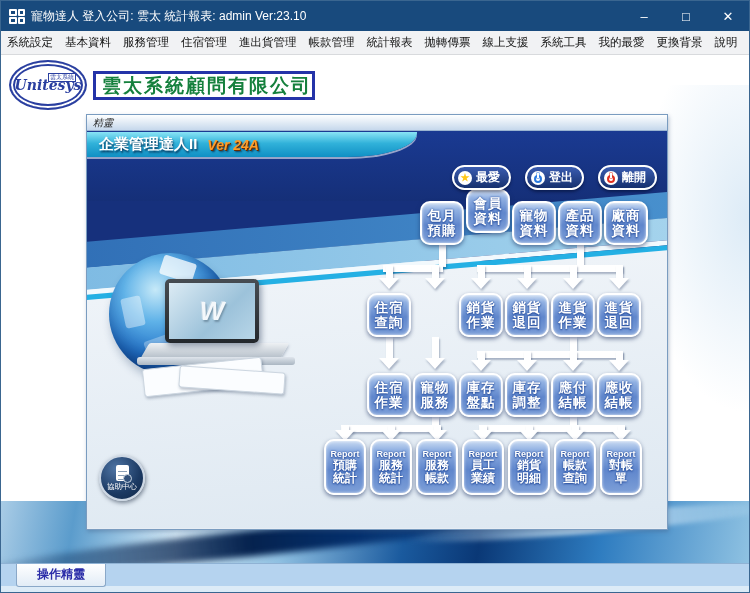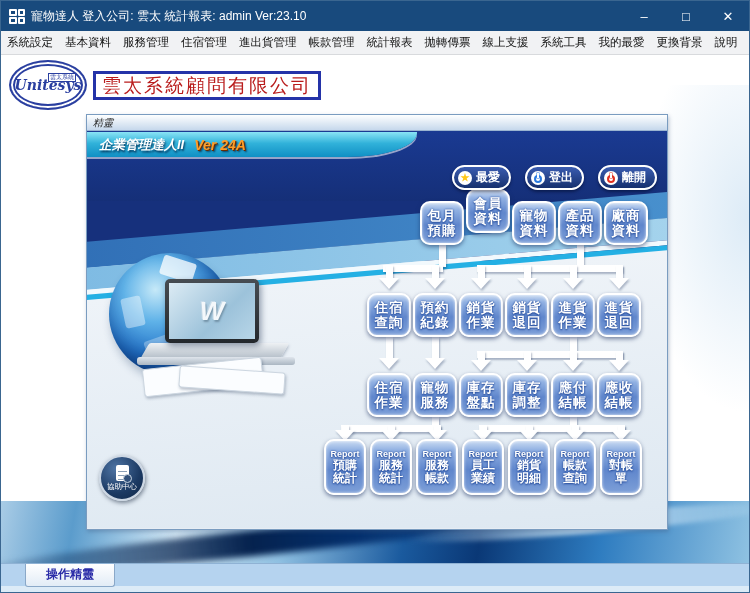--- a/index.html
+++ b/index.html
@@ -20,37 +20,37 @@
   
   .client{position:absolute;left:0;top:54px;width:100%;height:508px;background:#fff;overflow:hidden;}
   .faint-curve{position:absolute;right:0;top:30px;width:110px;height:330px;background:radial-gradient(ellipse at 100% 40%,rgba(165,203,233,.38),rgba(165,203,233,0) 70%);}
 
   
   .logo-area{position:absolute;left:8px;top:5px;display:flex;align-items:center;gap:6px;}
   .logo-oval{width:74px;height:46px;border:2px solid #2a3fa0;border-radius:50%;background:#fff;box-shadow:inset 0 0 0 2px #fff,inset 0 0 0 4px #2a3fa0;display:flex;align-items:center;justify-content:center;position:relative;}
   .logo-script{font-family:"DejaVu Serif","Liberation Serif",serif;font-style:italic;font-weight:bold;color:#2a3fa0;font-size:14px;}
   .logo-mini{position:absolute;right:9px;top:11px;font-size:6px;color:#2a3fa0;border:1px solid #2a3fa0;padding:0 1px;background:#fff;line-height:7px;}
   .logo-box{border:3px solid #2433a8;background:#fff;}
-  .logo-zh{color:#b91c1c;font-weight:normal;font-size:19px;letter-spacing:2px;padding:1px 6px 0 6px;line-height:22px;white-space:nowrap;}
+  .logo-zh{color:#15803d;font-weight:bold;font-size:19px;letter-spacing:2px;padding:1px 0 0 6px;line-height:22px;white-space:nowrap;}
   .logo-en{background:#2433a8;color:#fff;font-weight:bold;font-size:7.5px;text-align:center;padding:2px 3px;letter-spacing:.4px;white-space:nowrap;}
 
   
   .swirl{position:absolute;left:0;top:446px;width:100%;height:62px;overflow:hidden;background:linear-gradient(100deg,#a9cce6 0%,#5b9ccc 10%,#d8ecf8 24%,#8fc0e2 38%,#1a5a9e 54%,#0a3876 64%,#2e7cc0 80%,#8fc2e2 100%);z-index:1;}
   .swirl .wave1{position:absolute;left:-5%;width:85%;top:26px;height:26px;transform:rotate(-6deg);border-radius:50%;background:linear-gradient(90deg,rgba(5,34,78,0),#05224e 45%,#04306e 62%,rgba(4,48,110,0) 95%);filter:blur(3px);}
   .swirl .wave2{position:absolute;left:18%;width:45%;top:-4px;height:26px;transform:rotate(-7deg);border-radius:50%;background:linear-gradient(90deg,rgba(255,255,255,0),#cfe8f8 35%,#ffffff 55%,rgba(255,255,255,0) 90%);filter:blur(2px);}
   .swirl .wave3{position:absolute;right:-4%;width:50%;top:12px;height:20px;transform:rotate(-5deg);border-radius:50%;background:linear-gradient(90deg,rgba(255,255,255,0),rgba(220,240,252,.85) 50%,rgba(255,255,255,0));filter:blur(2px);}
 
   
   .panel{position:absolute;left:85px;top:59px;width:580px;height:414px;border:1px solid #7a9cc0;background:#e7edf4;z-index:2;box-shadow:1px 2px 4px rgba(60,90,130,.35);}
   .wiz-titlebar{height:15px;background:linear-gradient(180deg,#feffff,#c6d8ec);border-bottom:1px solid #9ab4d0;font-size:10px;color:#222;display:flex;align-items:center;padding-left:6px;font-style:italic;}
   .wiz-body{position:relative;width:100%;height:397px;overflow:hidden;background:linear-gradient(180deg,#16307c 0 130px,#e7edf4 130px);}
 
   .hdr-navy{position:absolute;left:0;top:0;width:100%;height:70px;background:linear-gradient(180deg,#1a3a92,#152f78);}
   .teal{position:absolute;left:0;top:1px;width:330px;height:25px;background:linear-gradient(180deg,#8ae4f6,#31b2da 45%,#0f8fc4);border-bottom-right-radius:70px 24px;box-shadow:0 2px 0 rgba(255,255,255,.55);display:flex;align-items:center;gap:10px;padding-left:12px;box-sizing:border-box;z-index:4;}
-  .teal .prod{color:#fff;font-weight:bold;font-size:13px;text-shadow:1px 2px 2px #083a60;font-style:italic;}
+  .teal .prod{color:#fff;font-weight:bold;font-size:15px;text-shadow:1px 2px 2px #083a60;}
   .teal .ver{color:#ff9d28;font-weight:bold;font-style:italic;font-size:14px;text-shadow:1px 1px 0 #6a2c00,2px 2px 2px #083a60;}
 
   .actions{position:absolute;right:10px;top:34px;display:flex;gap:14px;z-index:5;}
   .pill{display:flex;align-items:center;gap:4px;border:2px solid #fff;border-radius:13px;background:linear-gradient(180deg,#3a5cb0,#16306e);color:#fff;font-weight:bold;font-size:12px;padding:2px 9px 2px 4px;cursor:pointer;box-shadow:0 2px 3px rgba(0,10,40,.5);}
   .ico-circ{width:14px;height:14px;border-radius:50%;background:#fff;position:relative;display:flex;align-items:center;justify-content:center;}
   .star{color:#ffc718;font-size:10px;line-height:10px;}
   .pwr{position:absolute;left:3px;top:4px;width:8px;height:8px;border:2px solid #2a7ae0;border-radius:50%;box-sizing:border-box;}
   .pwr::after{content:'';position:absolute;left:1px;top:-4px;width:2px;height:5px;background:#fff;box-shadow:0 0 0 .5px #2a7ae0;}
   .pwr.red{border-color:#e03020;}
   .pwr.red::after{box-shadow:0 0 0 .5px #e03020;}
@@ -95,21 +95,21 @@
 
   
   .helpbtn{position:absolute;left:12px;top:324px;width:46px;height:46px;border-radius:50%;background:radial-gradient(circle at 35% 28%,#4e74a4,#1c3a63 60%,#0e2545);border:2px solid #cdd7e3;box-sizing:border-box;box-shadow:1px 2px 4px rgba(10,25,50,.5);display:flex;flex-direction:column;align-items:center;justify-content:center;cursor:pointer;z-index:3;}
   .doc{width:13px;height:16px;background:#fff;border-radius:2px;position:relative;margin-bottom:1px;background-image:repeating-linear-gradient(180deg,transparent 0 3px,#8aa0b8 3px 4px);background-size:9px 100%;background-position:2px 3px;background-repeat:no-repeat;}
   .doc::after{content:'';position:absolute;right:-3px;bottom:-2px;width:7px;height:7px;border:1.5px solid #c8d4e0;border-radius:50%;background:#31507a;}
   .helpbtn span{color:#fff;font-size:7.5px;white-space:nowrap;}
   .publisher{position:absolute;left:12px;top:376px;padding:3px 16px;border:2px solid #fff;border-radius:14px;background:linear-gradient(180deg,#55657f,#1c2e4a 45%,#0f2038);color:#fff;font-weight:bold;font-size:12.5px;box-shadow:1px 2px 3px rgba(0,0,0,.4);z-index:3;white-space:nowrap;}
 
   
   .statusbar{position:absolute;left:0;top:562px;width:100%;height:22px;background:#b5d3ef;border-top:1px solid #8fb2d4;z-index:3;}
-  .statustab{display:inline-block;margin-left:24px;background:linear-gradient(180deg,#ffffff,#e2ecf6);border:1px solid #8aa8c8;border-top:none;border-radius:0 0 3px 3px;padding:2px 20px 3px 20px;font-size:12px;font-weight:bold;color:#2a2ca8;cursor:pointer;}
+  .statustab{display:inline-block;margin-left:15px;background:linear-gradient(180deg,#ffffff,#e2ecf6);border:1px solid #8aa8c8;border-top:none;border-radius:0 0 3px 3px;padding:2px 20px 3px 20px;font-size:12px;font-weight:bold;color:#2a2ca8;cursor:pointer;}
   .bottomstrip{position:absolute;left:0;top:584px;width:100%;height:7px;background:#dcebf7;}
 </style>
 </head>
 <body>
 
 <div class="frame">
 
   <div class="titlebar">
     <div class="appicon">
         <b></b>
@@ -288,24 +288,20 @@
           </div>
         <div class="fbtn" style="left:517px;top:70px">
             <span>廠商</span>
             <span>資料</span>
           </div>
 
         <div class="fbtn" style="left:280px;top:162px">
             <span>住宿</span>
             <span>查詢</span>
           </div>
-        <div class="fbtn" style="left:326px;top:162px">
-            <span>預約</span>
-            <span>紀錄</span>
-          </div>
         <div class="fbtn" style="left:372px;top:162px">
             <span>銷貨</span>
             <span>作業</span>
           </div>
         <div class="fbtn" style="left:418px;top:162px">
             <span>銷貨</span>
             <span>退回</span>
           </div>
         <div class="fbtn" style="left:464px;top:162px">
             <span>進貨</span>

